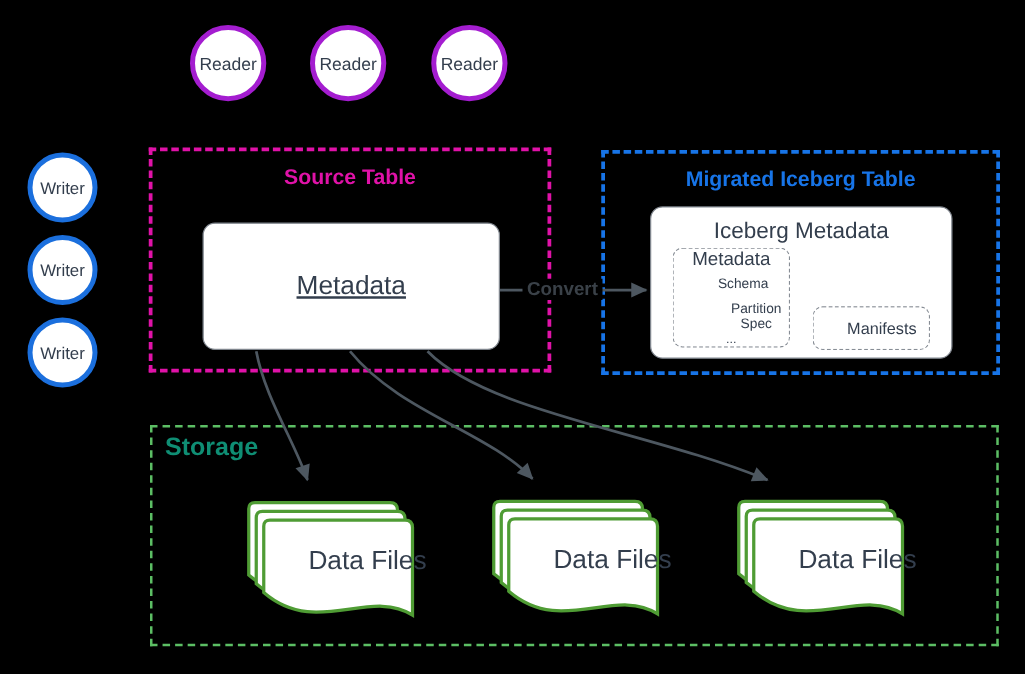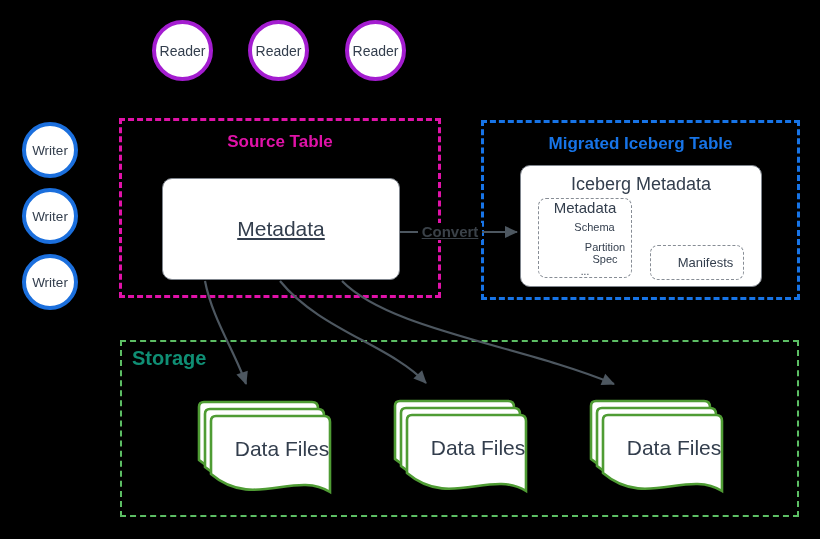--- a/index.html
+++ b/index.html
@@ -71,27 +71,27 @@
   .inner-metadata .s2 { font-size: 11px; margin-top: 8px; padding-left: 40px; }
   .inner-metadata .dots { font-size: 10px; margin-top: 1px; }
   .inner-manifest-lists { left: 129px; top: 33px; width: 94px; height: 35px; font-size: 13px; }
   .inner-manifests { left: 129px; top: 79px; width: 94px; height: 35px; font-size: 13px; padding-left: 17px; }
 
   .arrow-layer { position: absolute; left: 0; top: 0; width: 820px; height: 539px;
     z-index: 3; pointer-events: none; }
   .convert-label {
     position: absolute; left: 418px; top: 223px; width: 64px;
     text-align: center; font-weight: bold; font-size: 15px;
-    color: var(--convert_text); background: var(--background); z-index: 4; text-decoration: underline;
+    color: var(--convert_text); background: var(--background); z-index: 4;
   }
 
   .stack { position: absolute; width: 140px; height: 106px; }
   .stack svg { position: absolute; left: 0; top: 0; }
   .stack-label {
-    position: absolute; left: 12px; top: 38px; width: 148px;
+    position: absolute; left: 24px; top: 38px; width: 148px;
     text-align: center; font-size: 21px; line-height: 24px;
     color: var(--text_dark);
   }
   .stack-1 { left: 196px; top: 399px; }
   .stack-2 { left: 392px; top: 398px; }
   .stack-3 { left: 588px; top: 398px; }
   .sheet { fill: var(--node_fill); stroke: var(--datafile_stroke); stroke-width: 2.6px; }
 </style>
 </head>
 <body>

